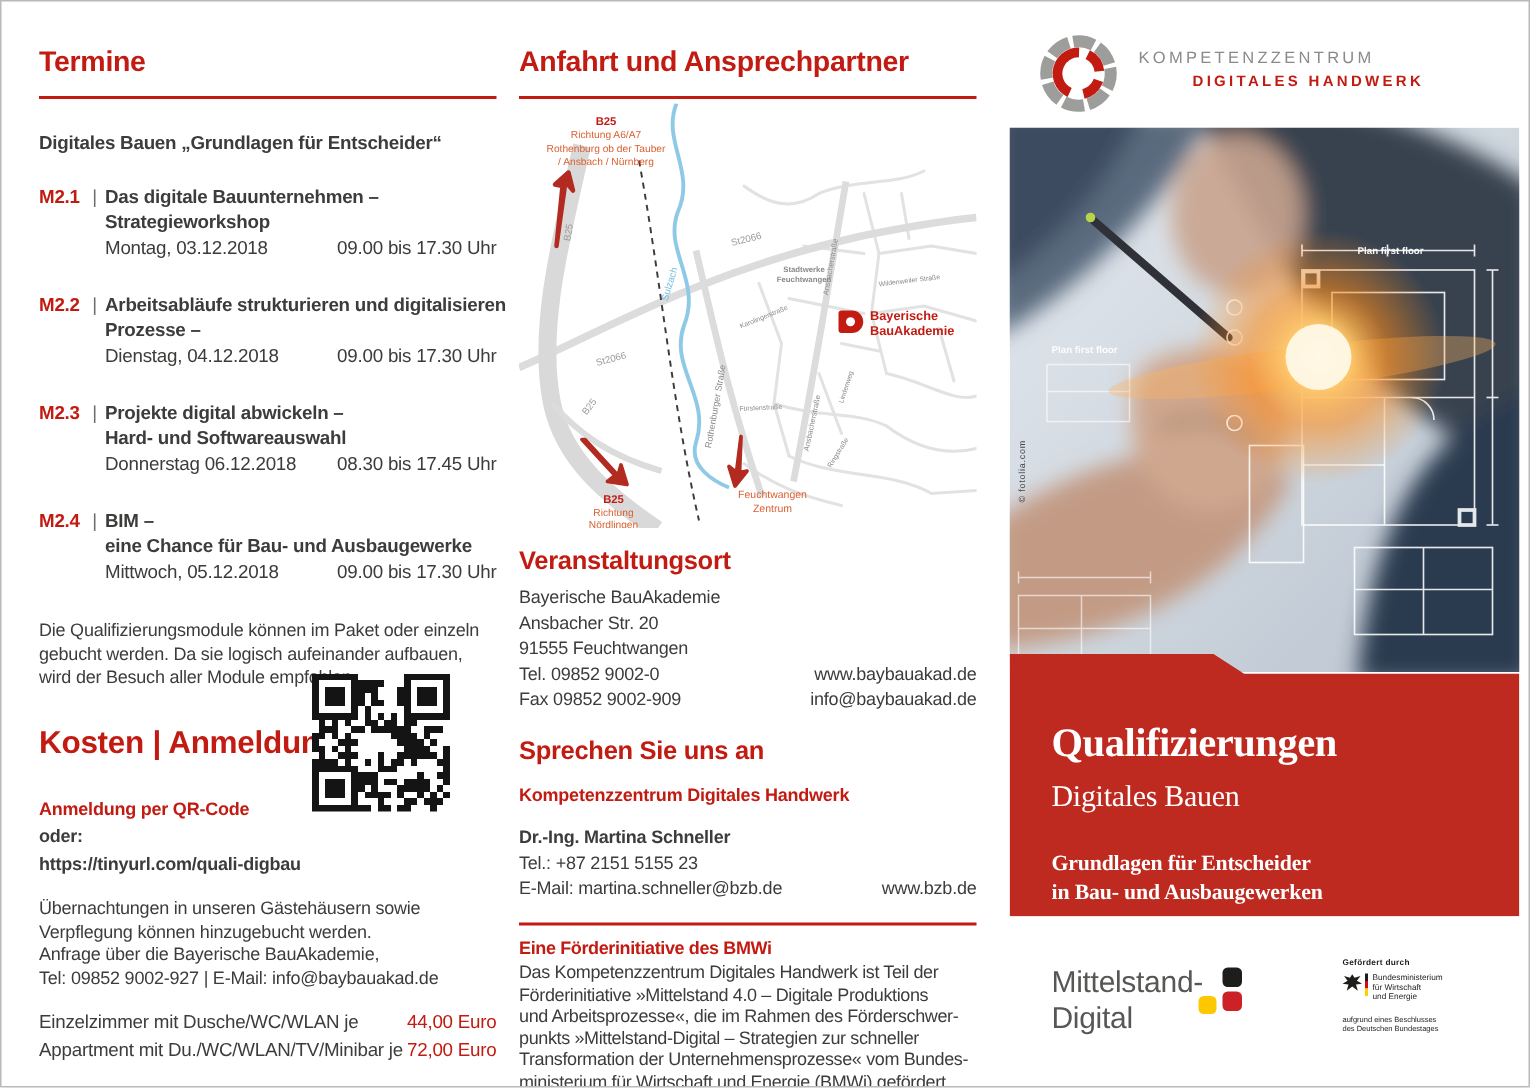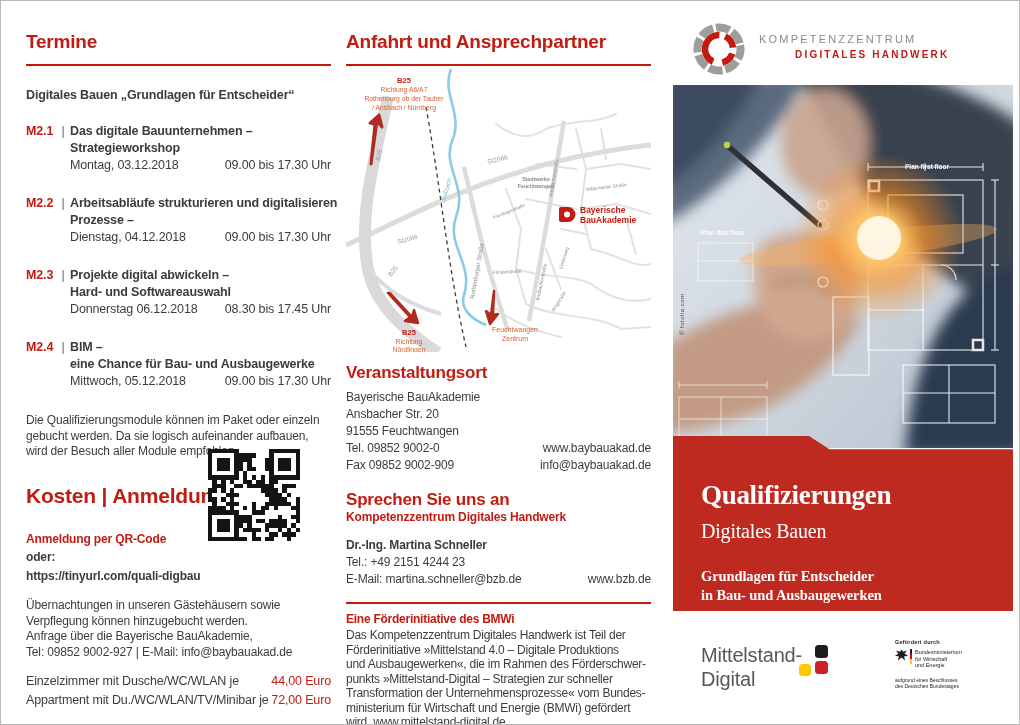--- a/index.html
+++ b/index.html
@@ -525,36 +525,36 @@
       </div>
       <div class="venue-row line" style="line-height:17px;">
         <span>Fax 09852 9002-909</span>
         <span>info@baybauakad.de</span>
       </div>
     </div>
 
     
     <div style="margin-top:16px;">
       <div class="h2">Sprechen Sie uns an</div>
-      <div class="line bold" style="color:var(--red);margin-top:0;">Kompetenzzentrum Digitales Handwerk</div>
+      <div class="line bold" style="color:var(--red);margin-top:12px;">Kompetenzzentrum Digitales Handwerk</div>
       <div class="line bold" style="margin-top:11px;line-height:17px;">Dr.-Ing. Martina Schneller</div>
-      <div class="line" style="line-height:17px;">Tel.: +49 2151 4244 23</div>
+      <div class="line" style="line-height:17px;">Tel.: +87 2151 5155 23</div>
       <div class="venue-row line" style="line-height:17px;">
         <span>E-Mail: martina.schneller@bzb.de</span>
         <span>www.bzb.de</span>
       </div>
     </div>
 
     
     <div class="funding-rule"></div>
     <div class="funding-line bold" style="color:var(--red);">Eine Förderinitiative des BMWi</div>
     <div style="margin-top:2px;">
       <div class="funding-line">Das Kompetenzzentrum Digitales Handwerk ist Teil der</div>
       <div class="funding-line">Förderinitiative »Mittelstand 4.0 – Digitale Produktions</div>
-      <div class="funding-line">und Ausbaugewerken«, die im Rahmen des Förderschwer-</div>
+      <div class="funding-line">und Arbeitsprozesse«, die im Rahmen des Förderschwer-</div>
       <div class="funding-line">punkts »Mittelstand-Digital – Strategien zur schneller</div>
       <div class="funding-line">Transformation der Unternehmensprozesse« vom Bundes-</div>
       <div class="funding-line">ministerium für Wirtschaft und Energie (BMWi) gefördert</div>
       <div class="funding-line">wird. www.mittelstand-digital.de</div>
     </div>
   </div>
 
   <div id="panel">
     <div class="brandband">
       <svg class="brand-logo" width="56" height="56" viewBox="0 0 56 56">

